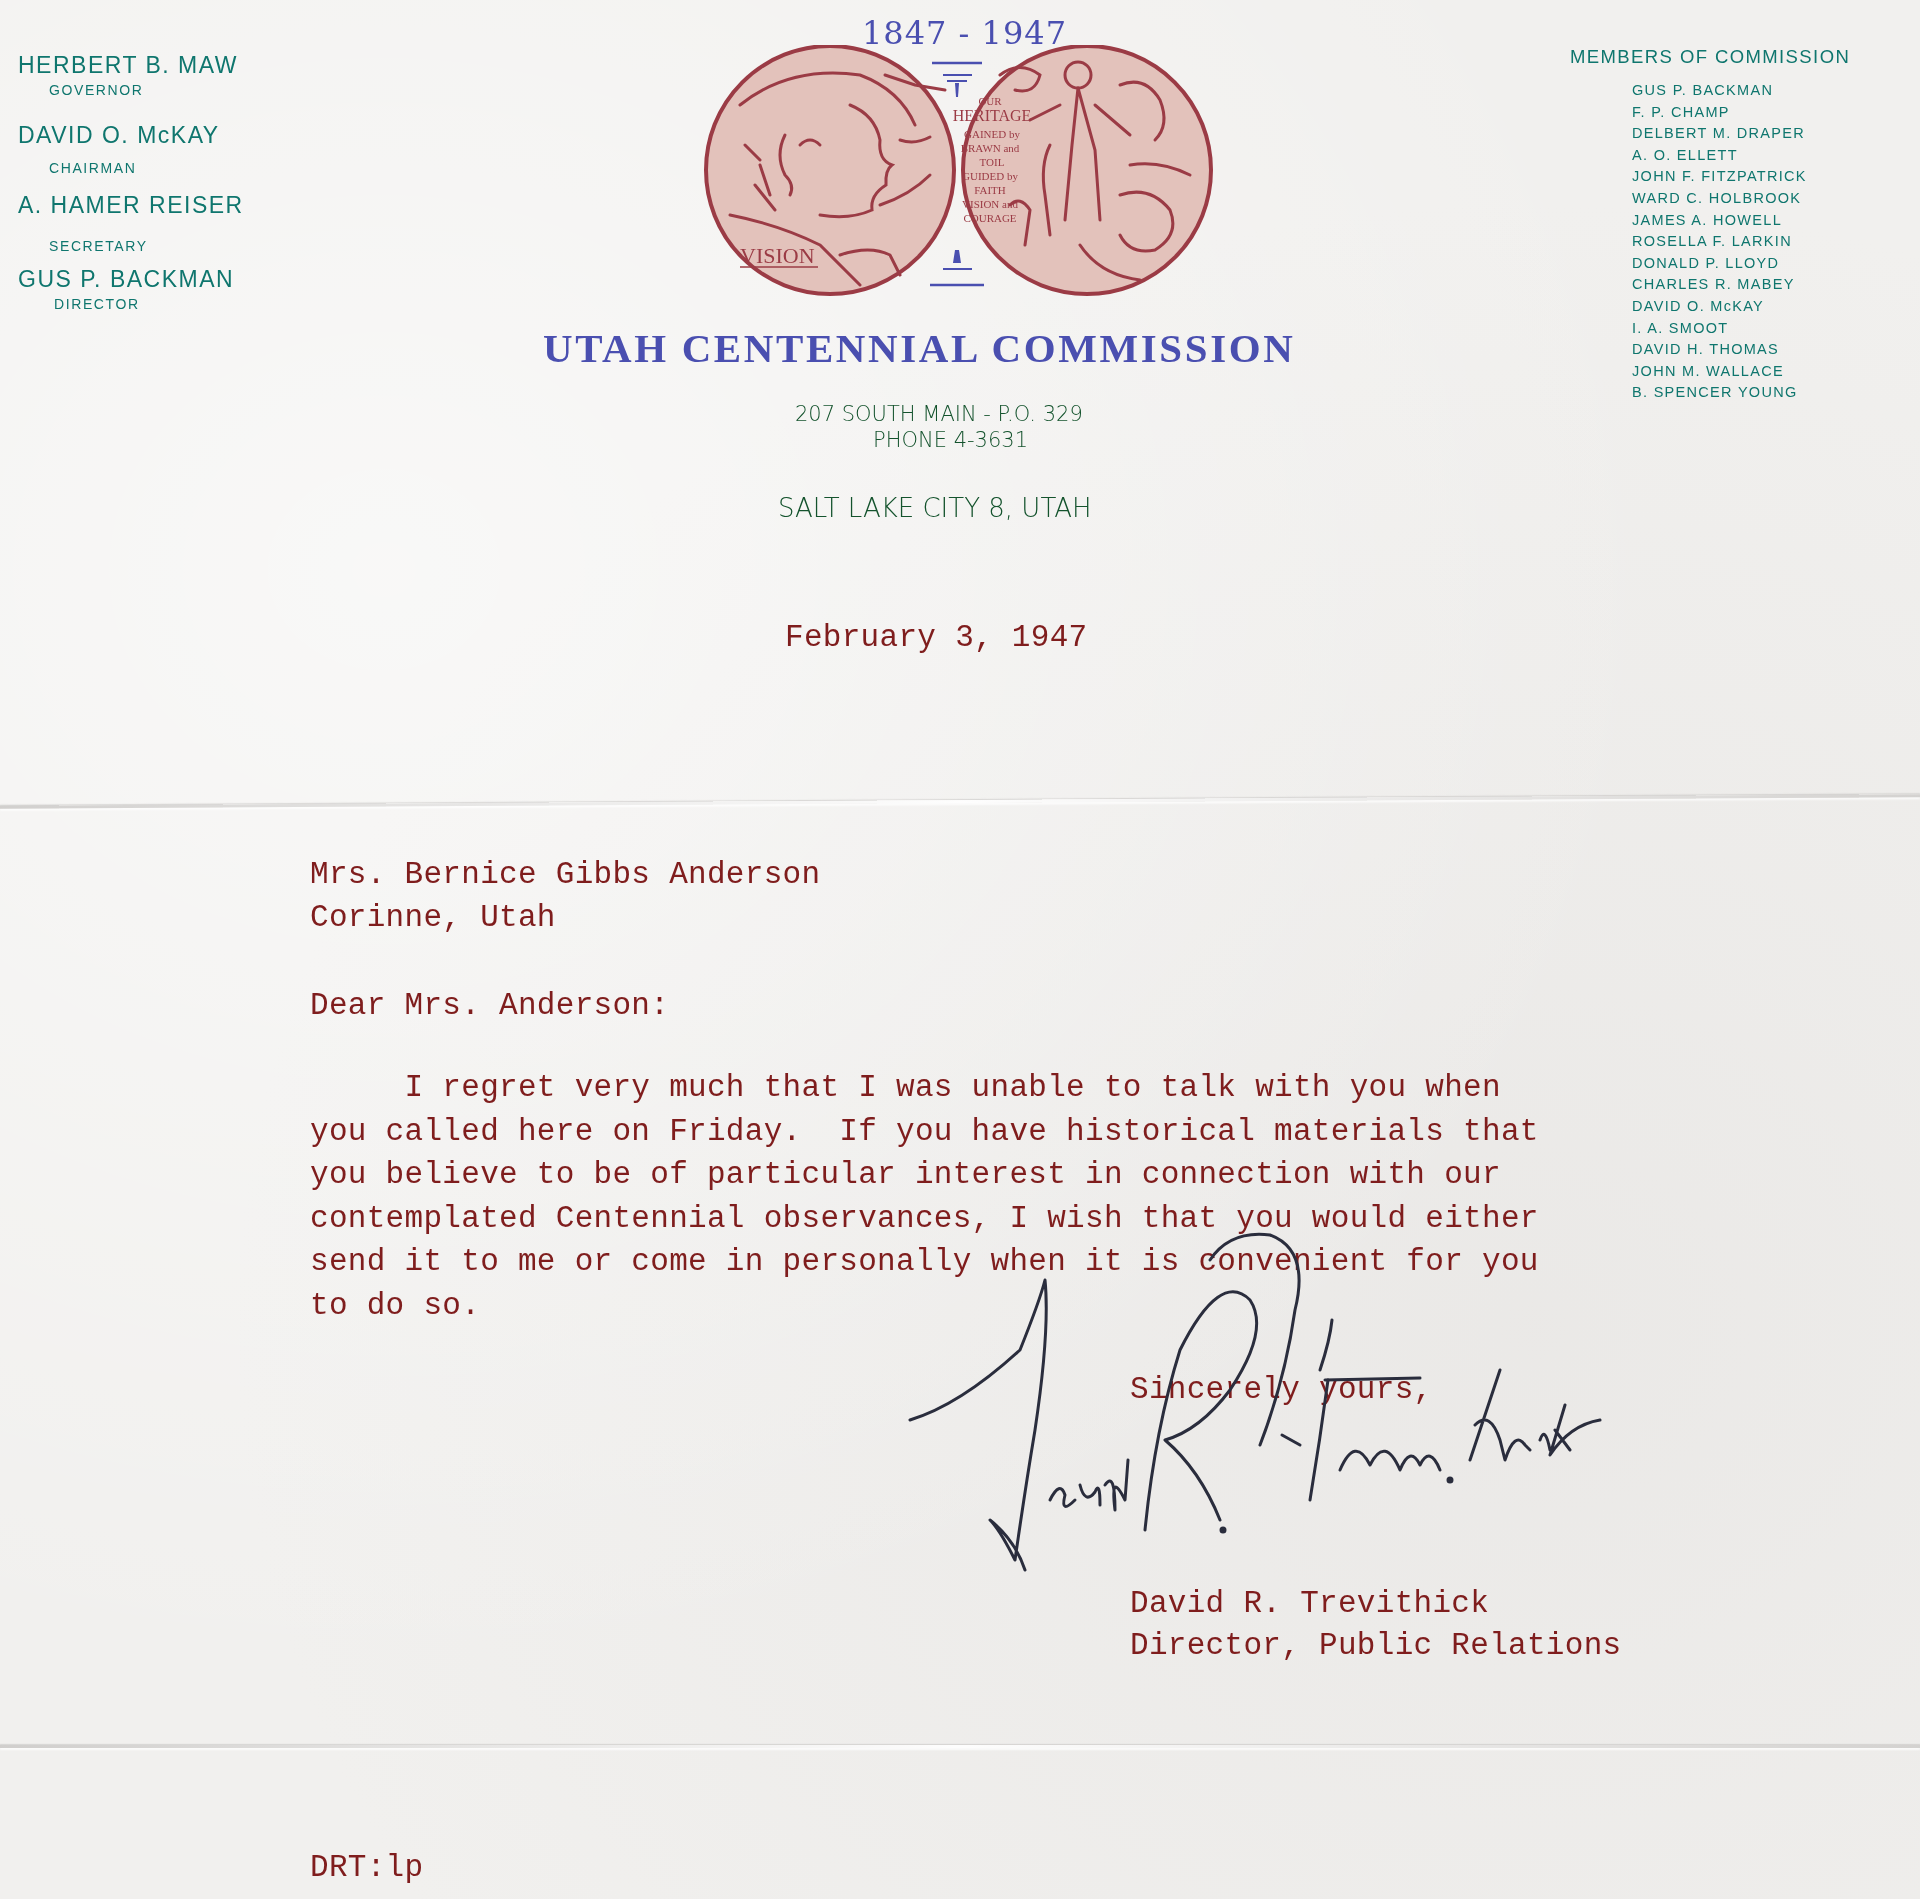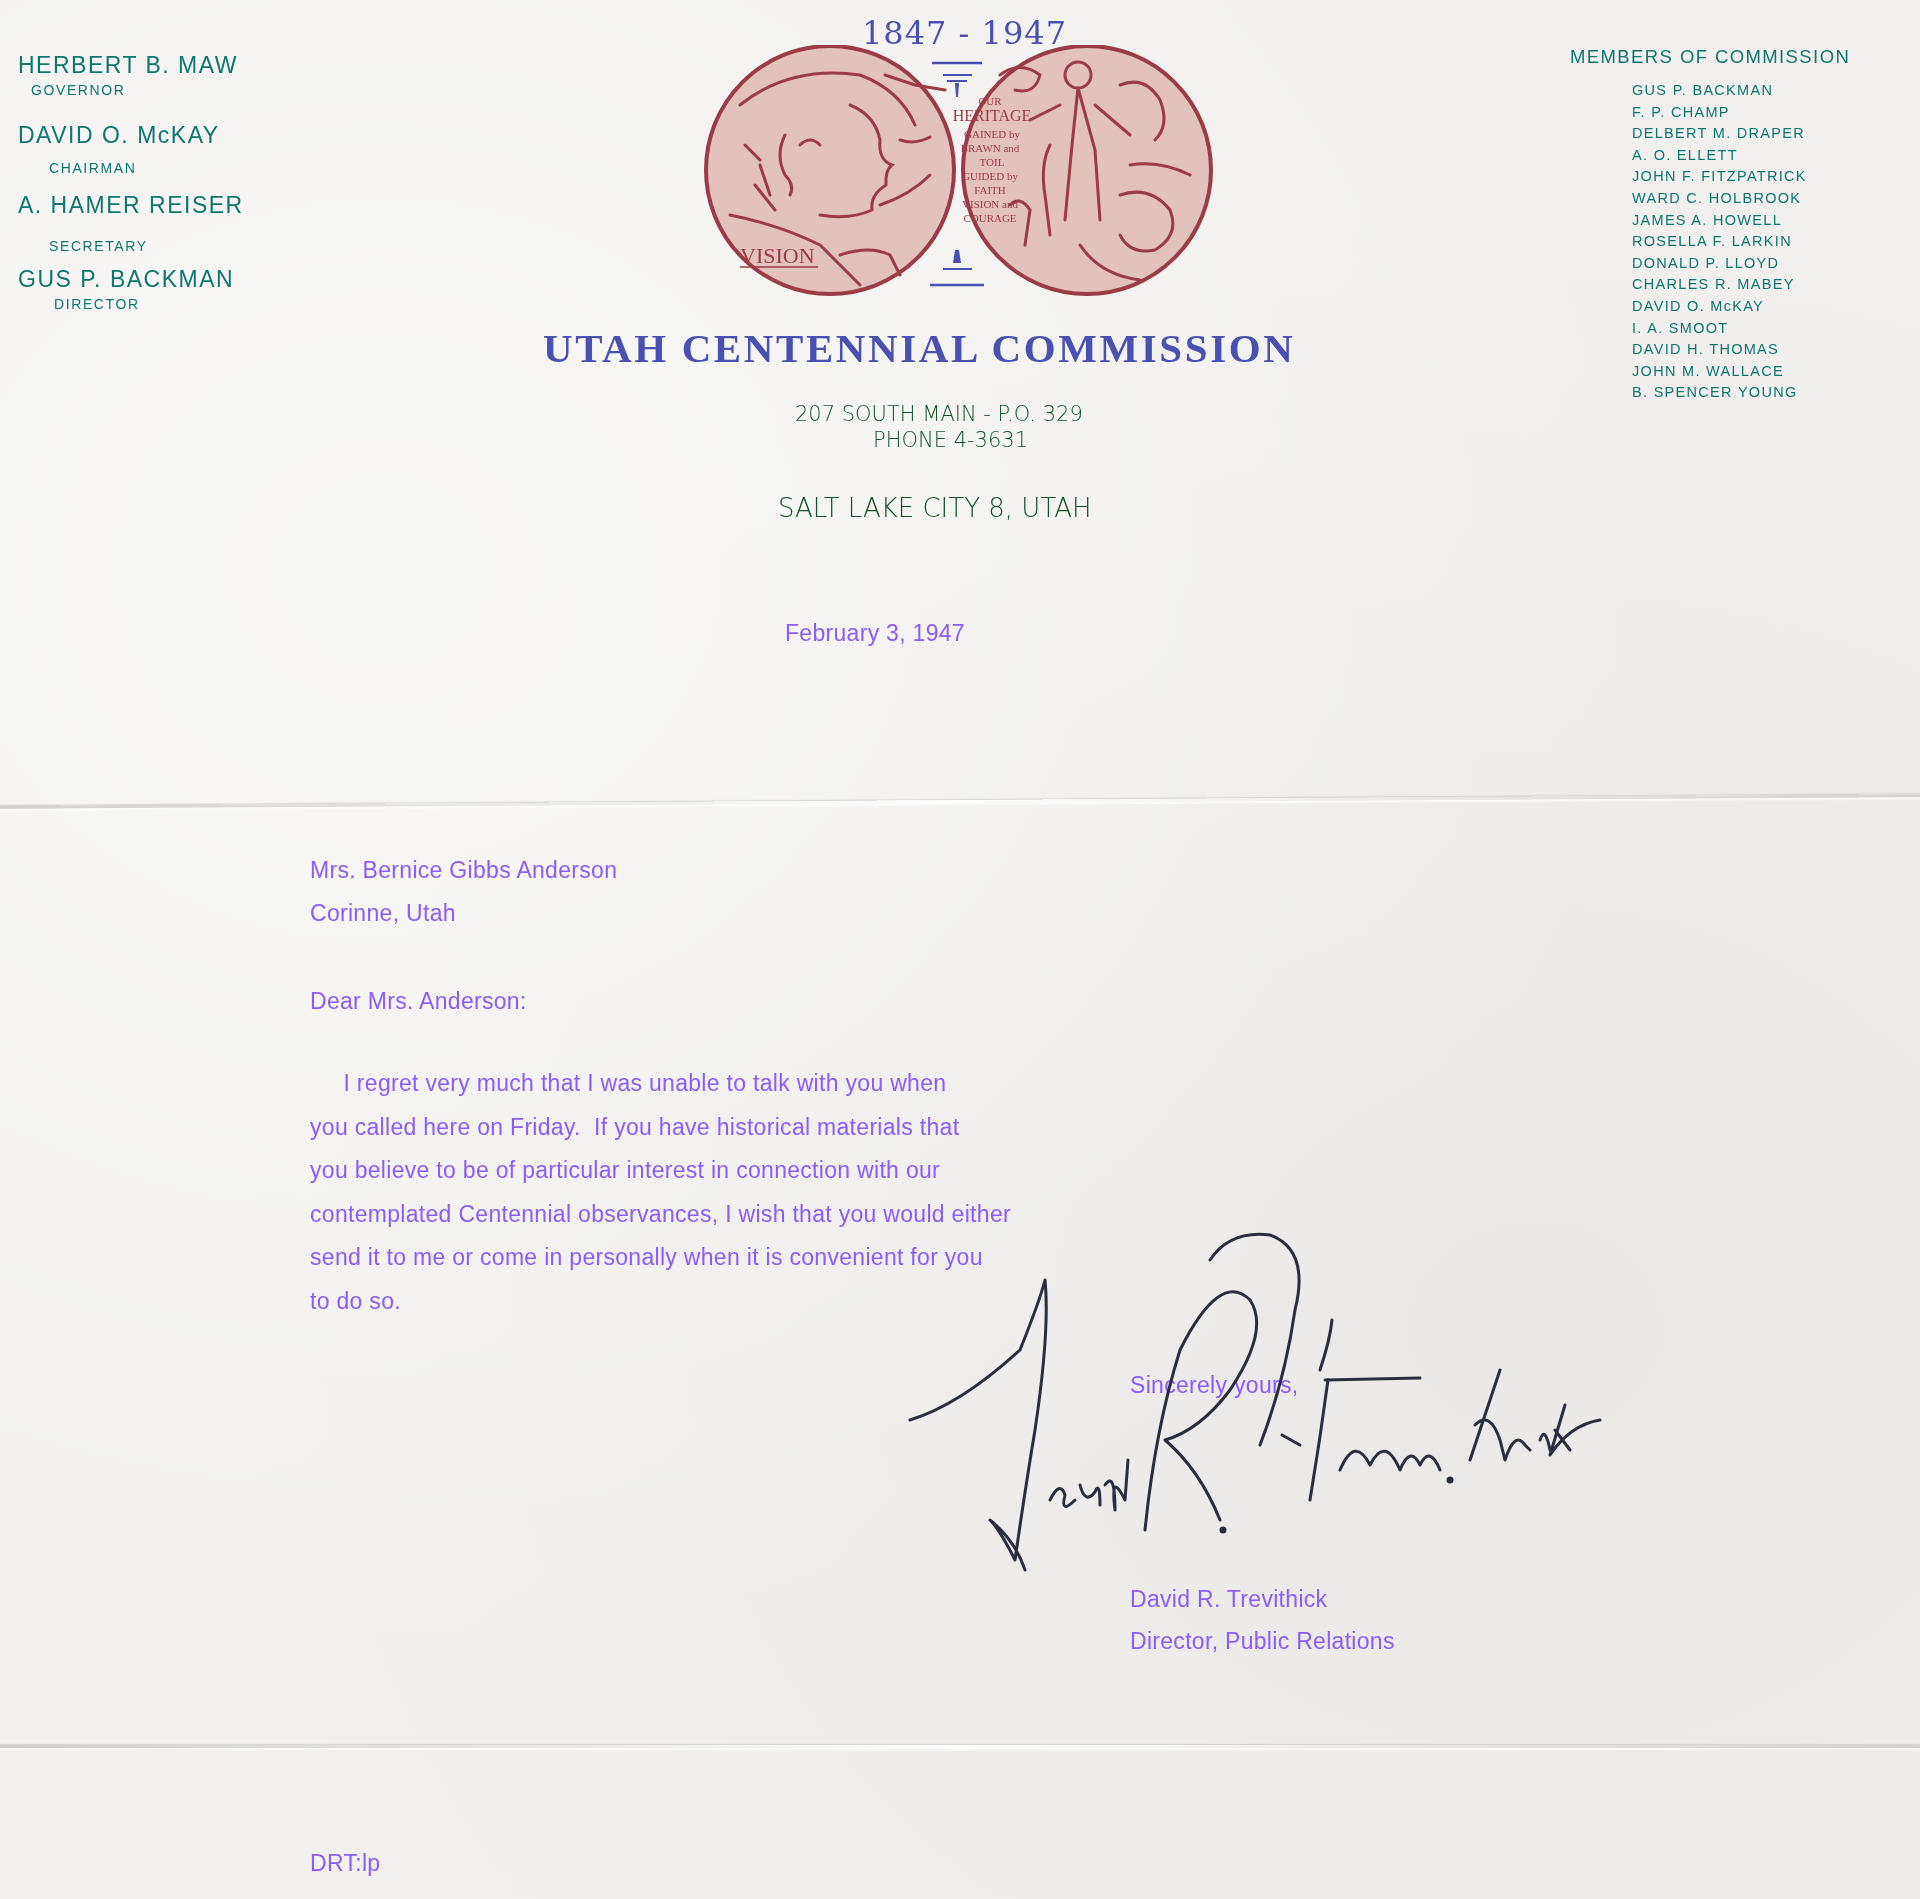--- a/index.html
+++ b/index.html
@@ -17,42 +17,42 @@
   .members-head { font-size: 18.5px; letter-spacing: 1.4px; white-space: nowrap; }
   .member { font-size: 14.5px; letter-spacing: 1.3px; white-space: nowrap; line-height: 21.6px; }
   .years { font-family: "DejaVu Serif", serif; color: #4a4fb0; font-size: 32px; letter-spacing: 1px; white-space: nowrap; }
   .title {
     font-family: "Liberation Serif", serif; font-weight: bold; color: #4a4fb0;
     font-size: 39px; letter-spacing: 2.5px; white-space: nowrap;
     transform: scaleX(1.05); transform-origin: left center;
   }
   .addr { font-family: "DejaVu Sans", sans-serif; color: #14532d; white-space: nowrap; font-weight: 300; }
   .typed {
-    font-family: Liberation Sans, sans-serif; color: #8b5cf6;
-    font-size: 23px; white-space: pre; letter-spacing: 0.3px;
+    font-family: Liberation Mono, monospace; color: #7f1d1d;
+    font-size: 31px; white-space: pre; letter-spacing: 0.3px;
   }
   .body-line { position: absolute; left: 310px; }
   .fold {
     position: absolute; left: 0; width: 1920px; height: 3px;
     background: linear-gradient(to right, rgba(200,198,196,0.8), rgba(255,255,255,0.9), rgba(205,203,201,0.8));
     box-shadow: 0 2px 2px rgba(255,255,255,0.8), 0 -1px 1px rgba(190,188,186,0.5);
   }
   svg.medal { position: absolute; left: 700px; top: 45px; }
   svg.sig { position: absolute; left: 900px; top: 1230px; }
 </style>
 </head>
 <body>
 
 <div class="fold" style="top:800px; transform: rotate(-0.35deg);"></div>
 <div class="fold" style="top:1745px;"></div>
 
 <div class="abs lh" style="left:18px; top:52px;">
   <div style="position:absolute; top:0; left:0;">
     <div class="officer-name">HERBERT B. MAW</div>
-    <div class="officer-title" style="margin-left:13px; margin-top:3px;">GOVERNOR</div>
+    <div class="officer-title" style="margin-left:31px; margin-top:3px;">GOVERNOR</div>
   </div>
   <div style="position:absolute; top:70px; left:0;">
     <div class="officer-name">DAVID O. McKAY</div>
     <div class="officer-title" style="margin-left:31px; margin-top:11px;">CHAIRMAN</div>
   </div>
   <div style="position:absolute; top:140px; left:0;">
     <div class="officer-name">A. HAMER REISER</div>
     <div class="officer-title" style="margin-left:31px; margin-top:19px;">SECRETARY</div>
   </div>
   <div style="position:absolute; top:214px; left:0;">

